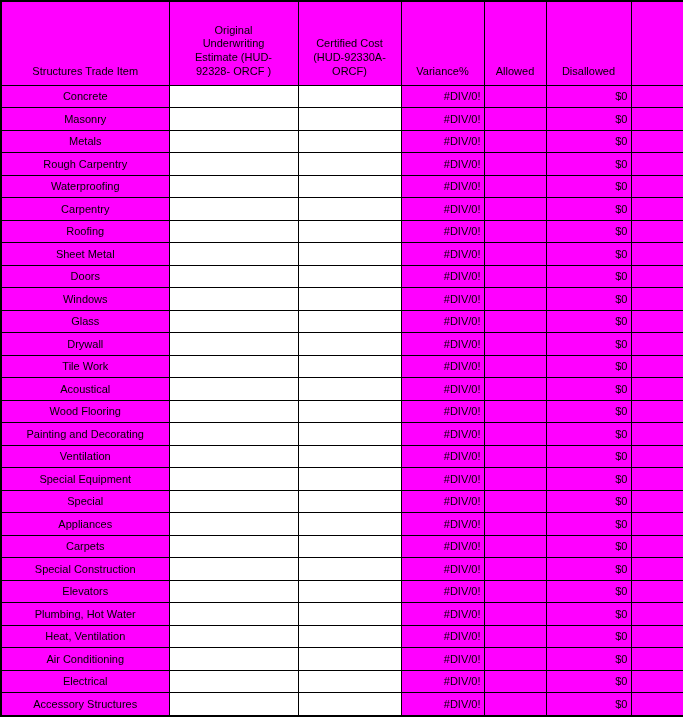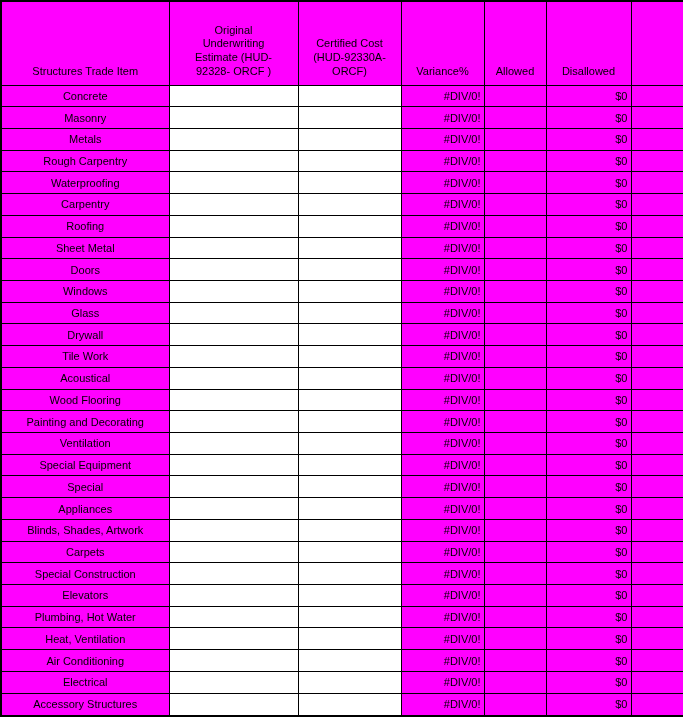--- a/index.html
+++ b/index.html
@@ -246,29 +246,20 @@
       <tr>
         <td class="text-left">Appliances</td>
         <td class="entry text-right"></td>
         <td class="entry text-right"></td>
         <td class="text-right">#DIV/0!</td>
         <td class="text-right"></td>
         <td class="text-right">$0</td>
         <td class="text-right"></td>
       </tr>
       <tr>
-        <td class="text-left">Blinds, Shades, Artwork</td>
-        <td class="entry text-right"></td>
-        <td class="entry text-right"></td>
-        <td class="text-right">#DIV/0!</td>
-        <td class="text-right"></td>
-        <td class="text-right">$0</td>
-        <td class="text-right"></td>
-      </tr>
-      <tr>
         <td class="text-left">Carpets</td>
         <td class="entry text-right"></td>
         <td class="entry text-right"></td>
         <td class="text-right">#DIV/0!</td>
         <td class="text-right"></td>
         <td class="text-right">$0</td>
         <td class="text-right"></td>
       </tr>
       <tr>
         <td class="text-left">Special Construction</td>

